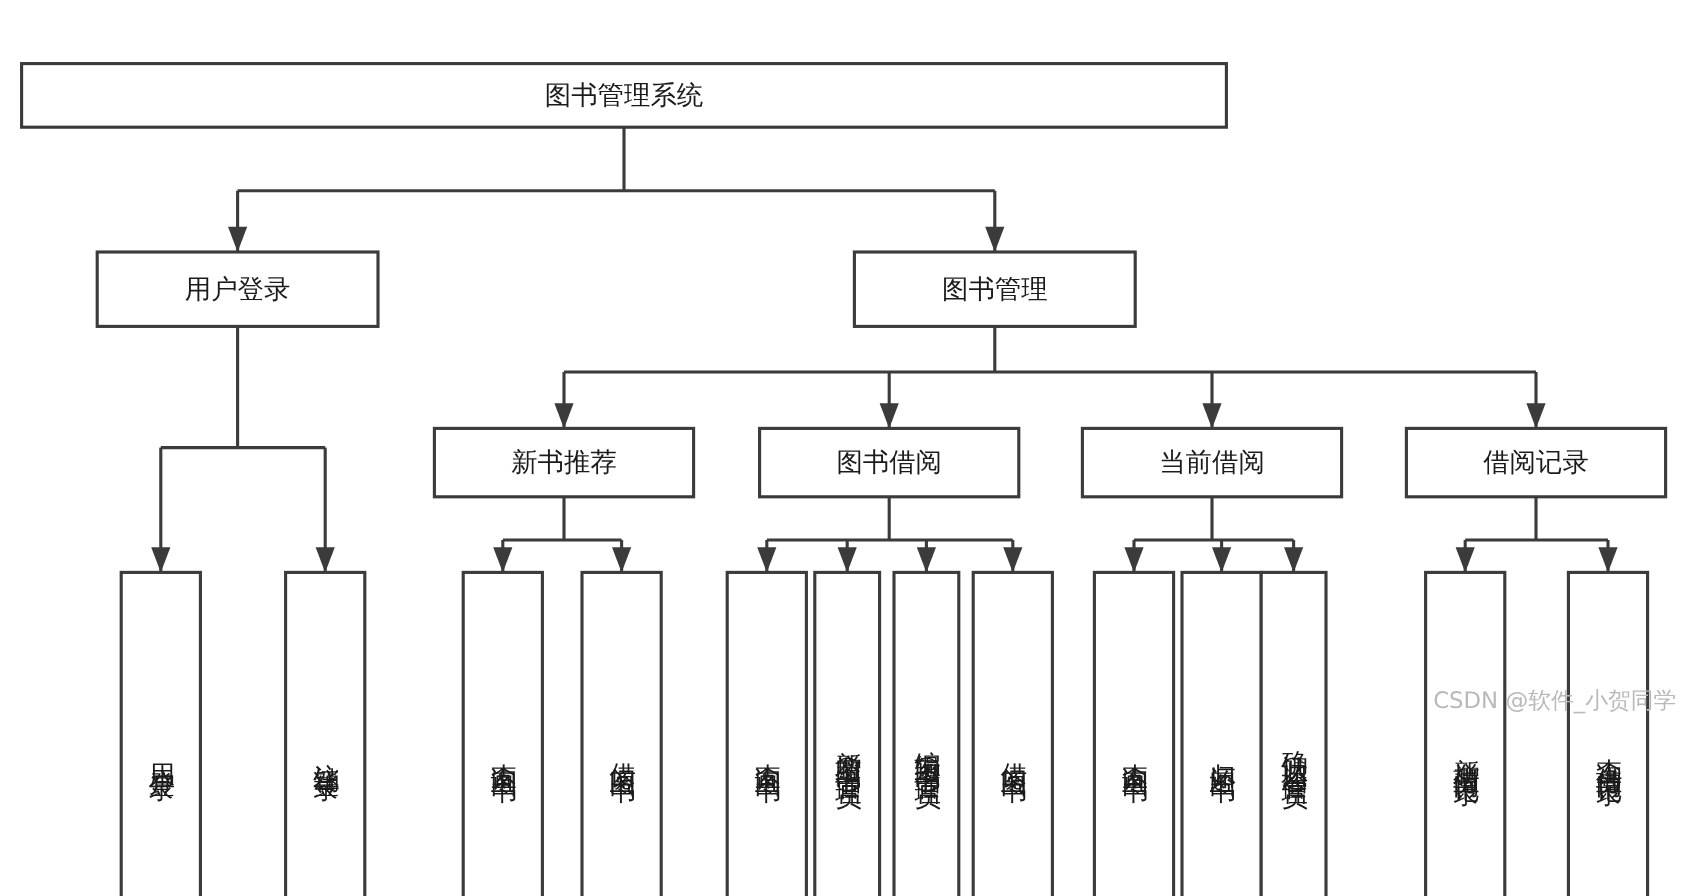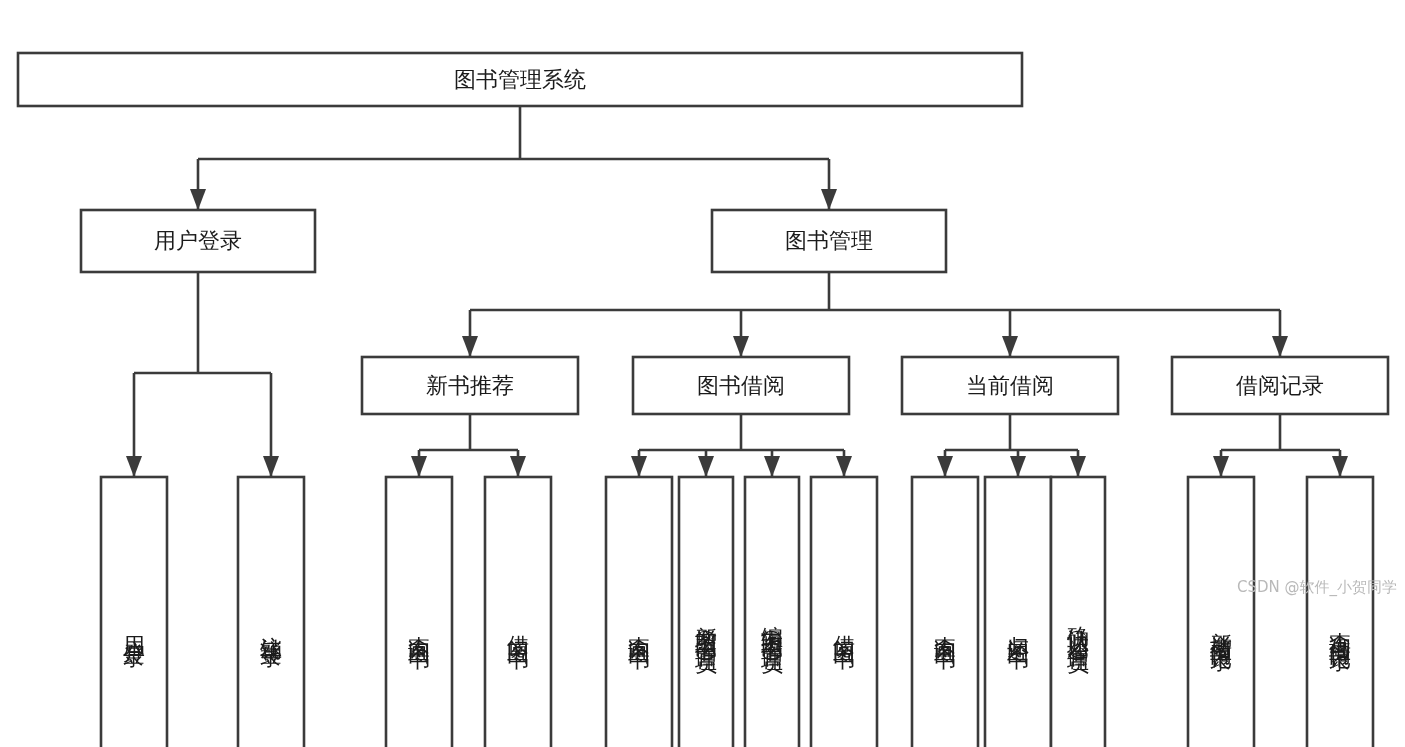--- a/index.html
+++ b/index.html
@@ -57,21 +57,21 @@
     justify-content: center;
     text-align: center;
     white-space: nowrap;
     font-family: "DejaVu Sans", "Liberation Sans", sans-serif;
     pointer-events: none;
   }
   #watermark {
     position: absolute;
     right: 8px;
     bottom: 6px;
-    font-size: 15px;
+    font-size: 19px;
     color: #b9b9b9;
     font-family: "DejaVu Sans", "Liberation Sans", sans-serif;
     white-space: nowrap;
   }
 </style>
 </head>
 <body>
 
 <div id="diagram-root">
   <svg id="diagram-svg" width="1405" height="747" viewBox="0 0 1405 747">

